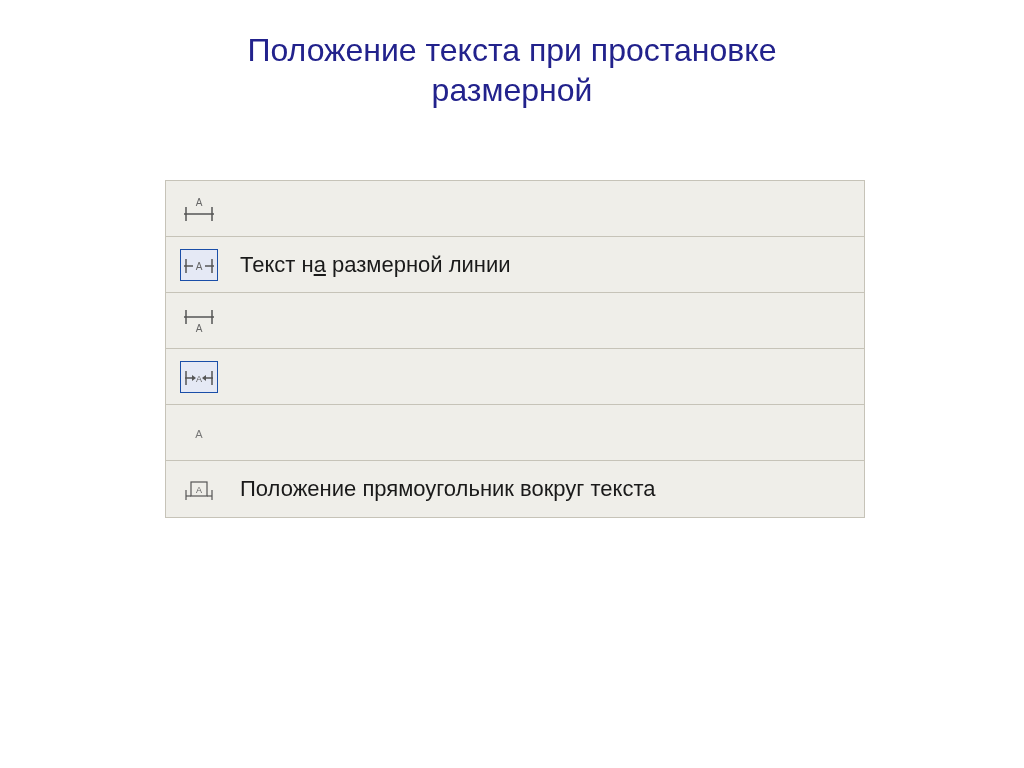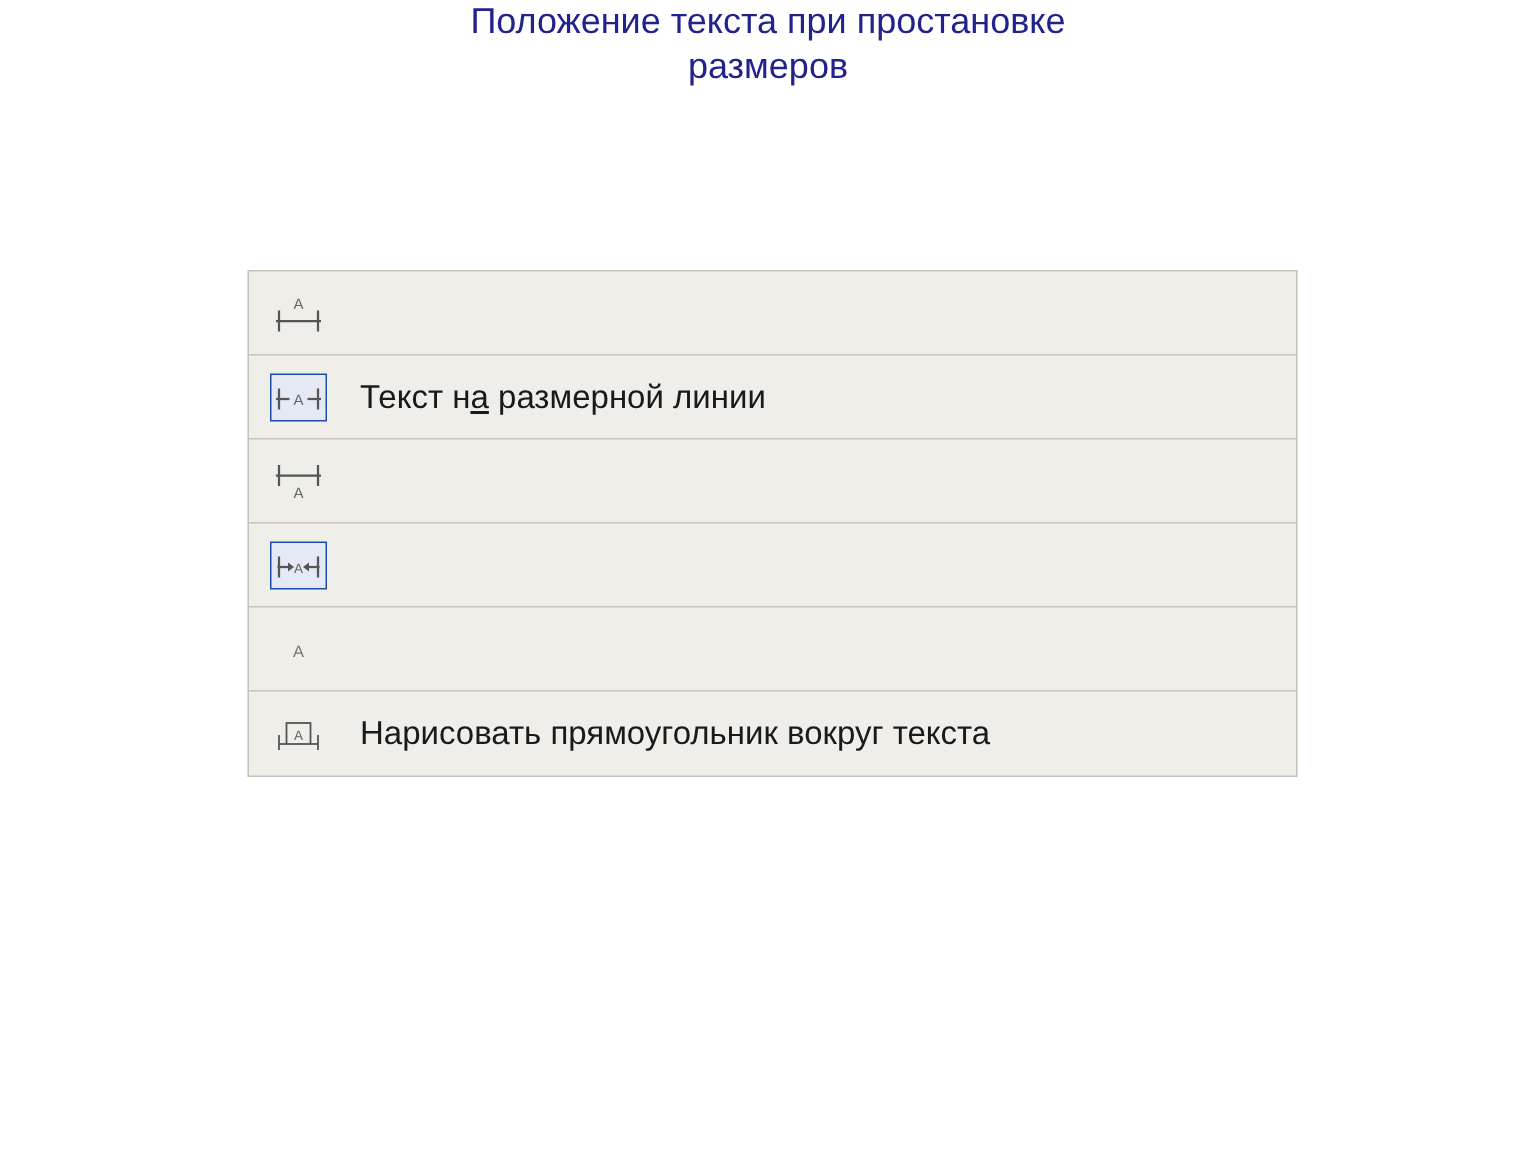--- a/index.html
+++ b/index.html
@@ -9,23 +9,24 @@
     background: #ffffff;
     font-family: Tahoma, Arial, sans-serif;
     overflow: hidden;
   }
   .slide {
     width: 100%;
     height: 100%;
     position: relative;
   }
   .title {
-    font-size: 24px;
+    font-size: 32px;
     color: #22228c;
     text-align: center;
+    padding-top: 30px;
     line-height: 1.25;
     font-weight: 400;
     font-family: Arial, sans-serif;
   }
   .panel {
     position: absolute;
     left: 165px;
     top: 180px;
     width: 700px;
     background: #efeee9;
@@ -64,21 +65,21 @@
   .label-text u { text-decoration: underline; }
   .label-text { white-space: nowrap; }
 </style>
 </head>
 <body>
 
 <div class="slide">
 
   <div class="title">
     <span>Положение текста при простановке</span><br>
-    <span>размеров</span>
+    <span>размерной</span>
   </div>
 
   <div class="panel">
 
     <div class="row">
       <div class="icon-cell">
         <div class="icon-box">
           <svg width="34" height="26" viewBox="0 0 34 26">
             <text x="17" y="10" text-anchor="middle" font-size="10" fill="#666" font-family="Arial">A</text>
             <line x1="2" y1="18" x2="32" y2="18" stroke="#555" stroke-width="1.5"></line>
@@ -149,17 +150,17 @@
           <svg width="34" height="26" viewBox="0 0 34 26">
             <rect x="9" y="6" width="16" height="14" fill="none" stroke="#555" stroke-width="1.2"></rect>
             <text x="17" y="17" text-anchor="middle" font-size="9" fill="#666" font-family="Arial">A</text>
             <line x1="4" y1="20" x2="9" y2="20" stroke="#555" stroke-width="1.2"></line>
             <line x1="25" y1="20" x2="30" y2="20" stroke="#555" stroke-width="1.2"></line>
             <line x1="4" y1="14" x2="4" y2="24" stroke="#555" stroke-width="1.2"></line>
             <line x1="30" y1="14" x2="30" y2="24" stroke="#555" stroke-width="1.2"></line>
           </svg>
         </div>
       </div>
-      <span class="label-text">Нарисовать прямоугольник вокруг текста</span>
+      <span class="label-text">Положение прямоугольник вокруг текста</span>
     </div>
 
   </div>
 </div>
 
 </body></html>

